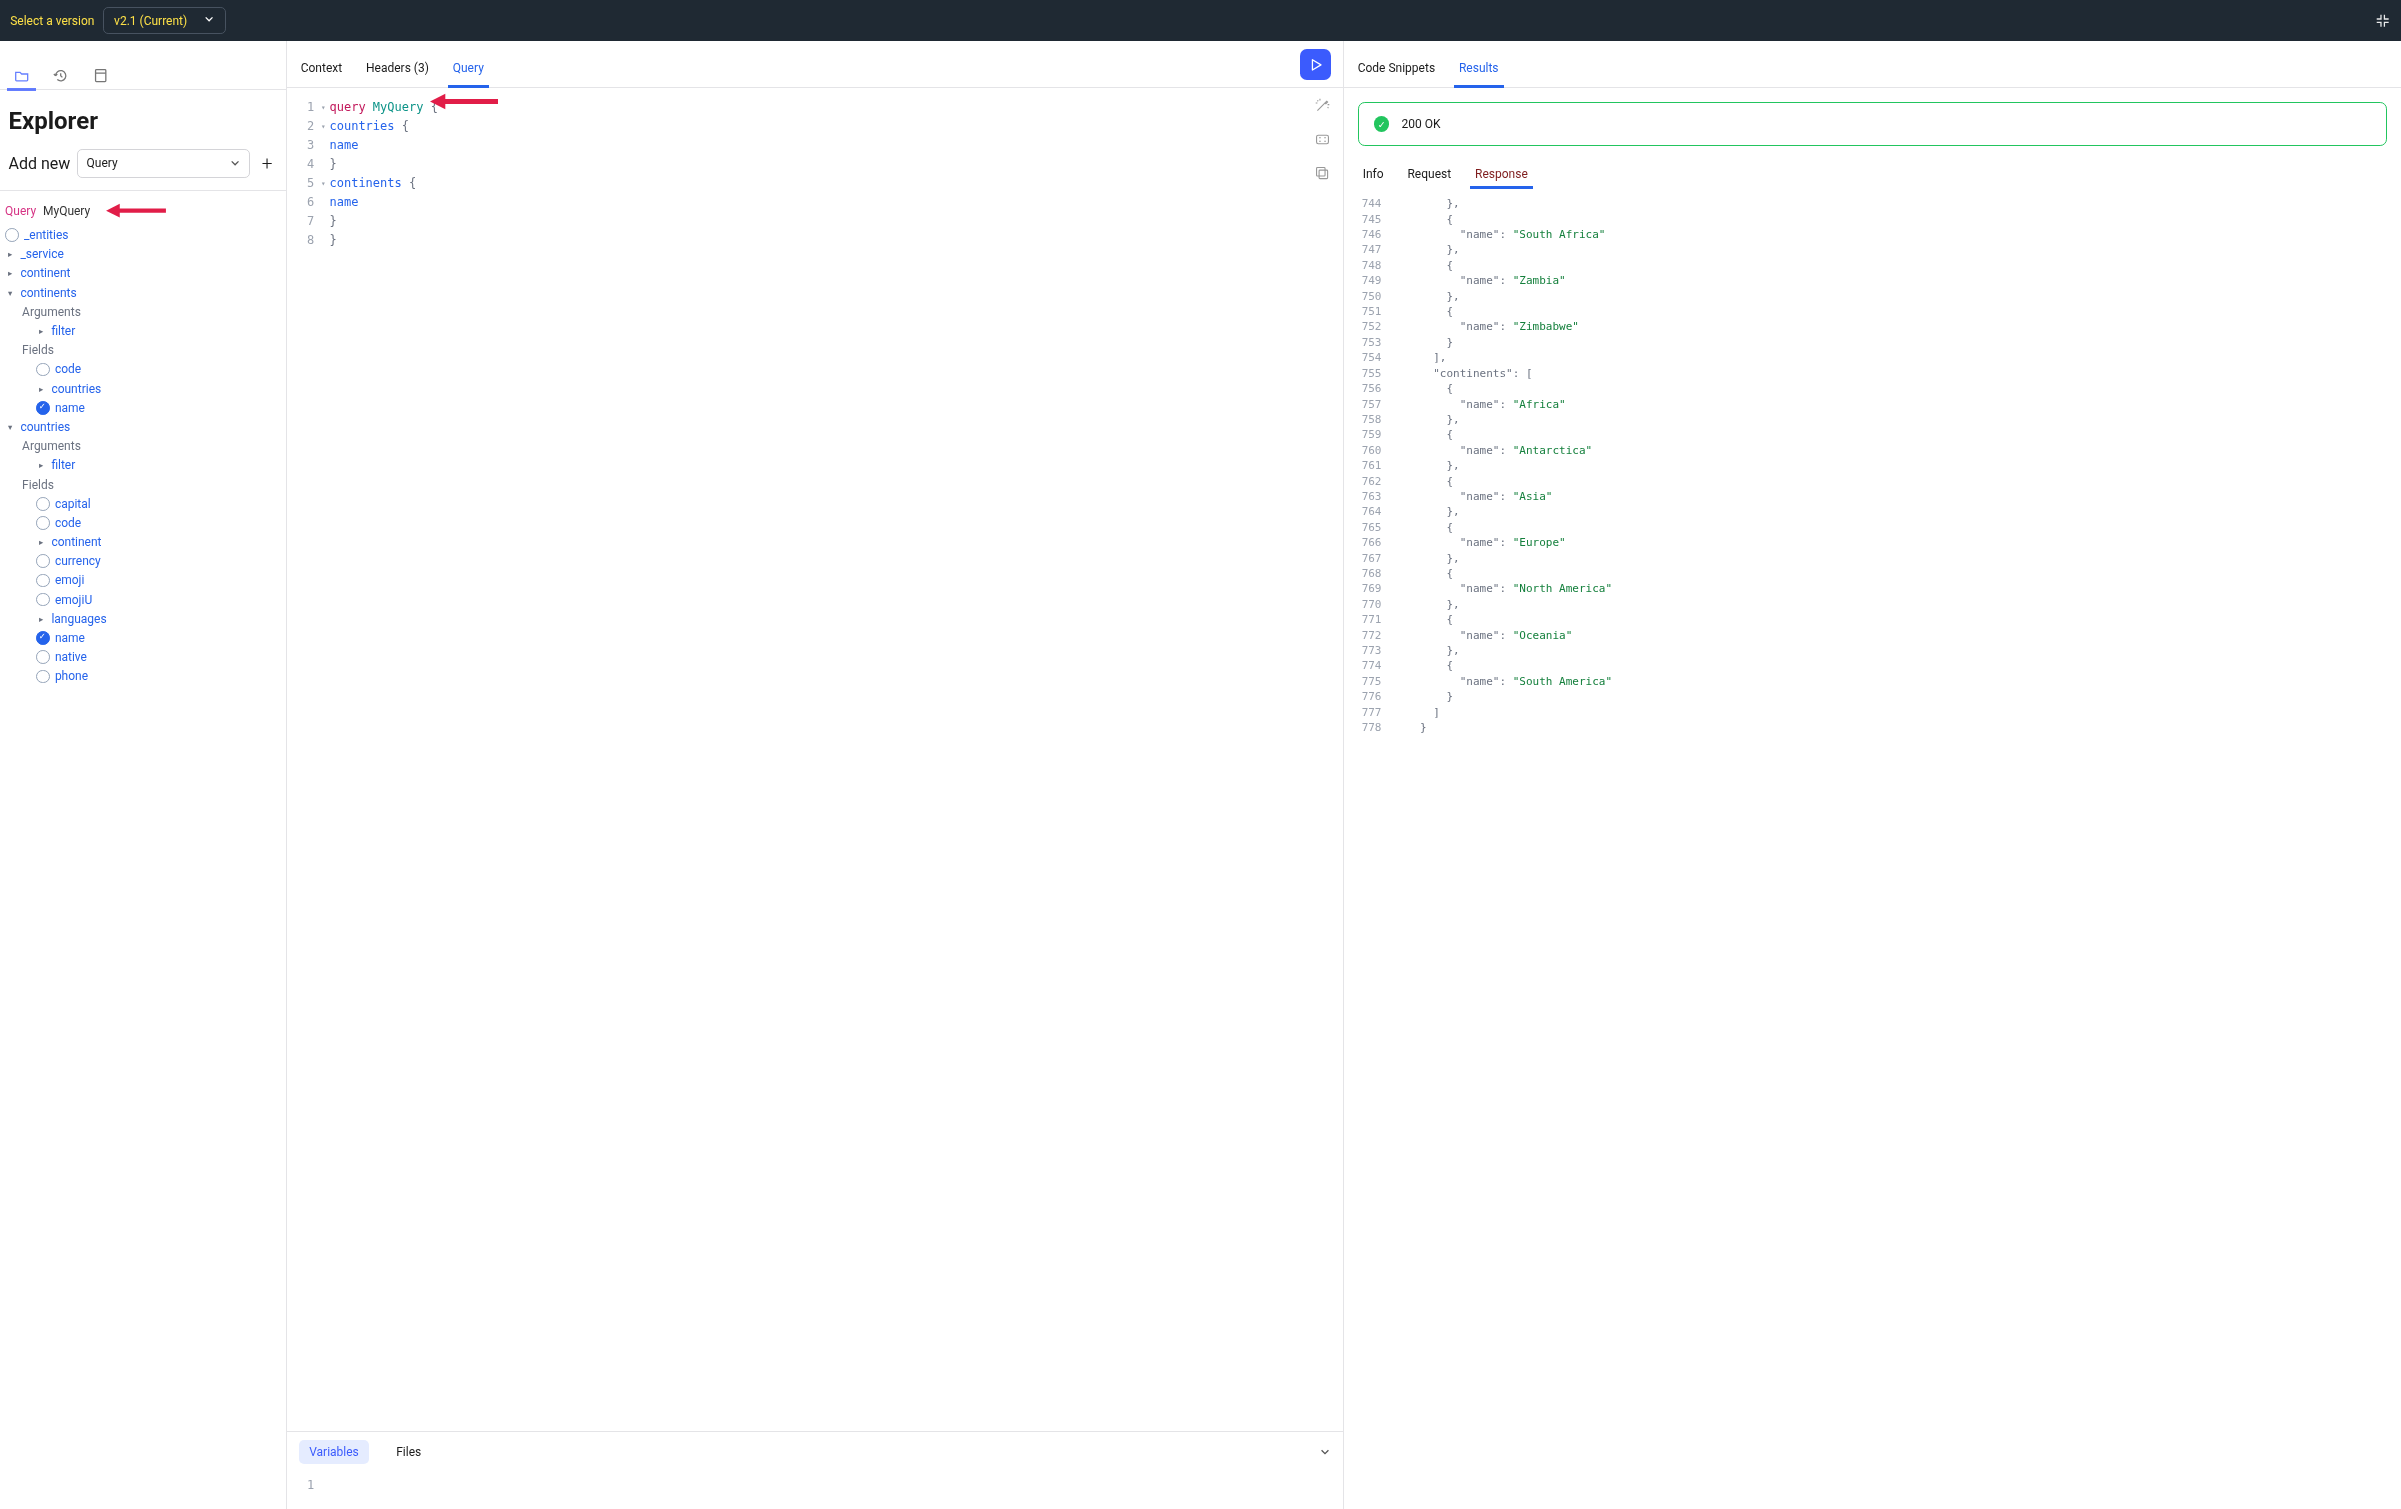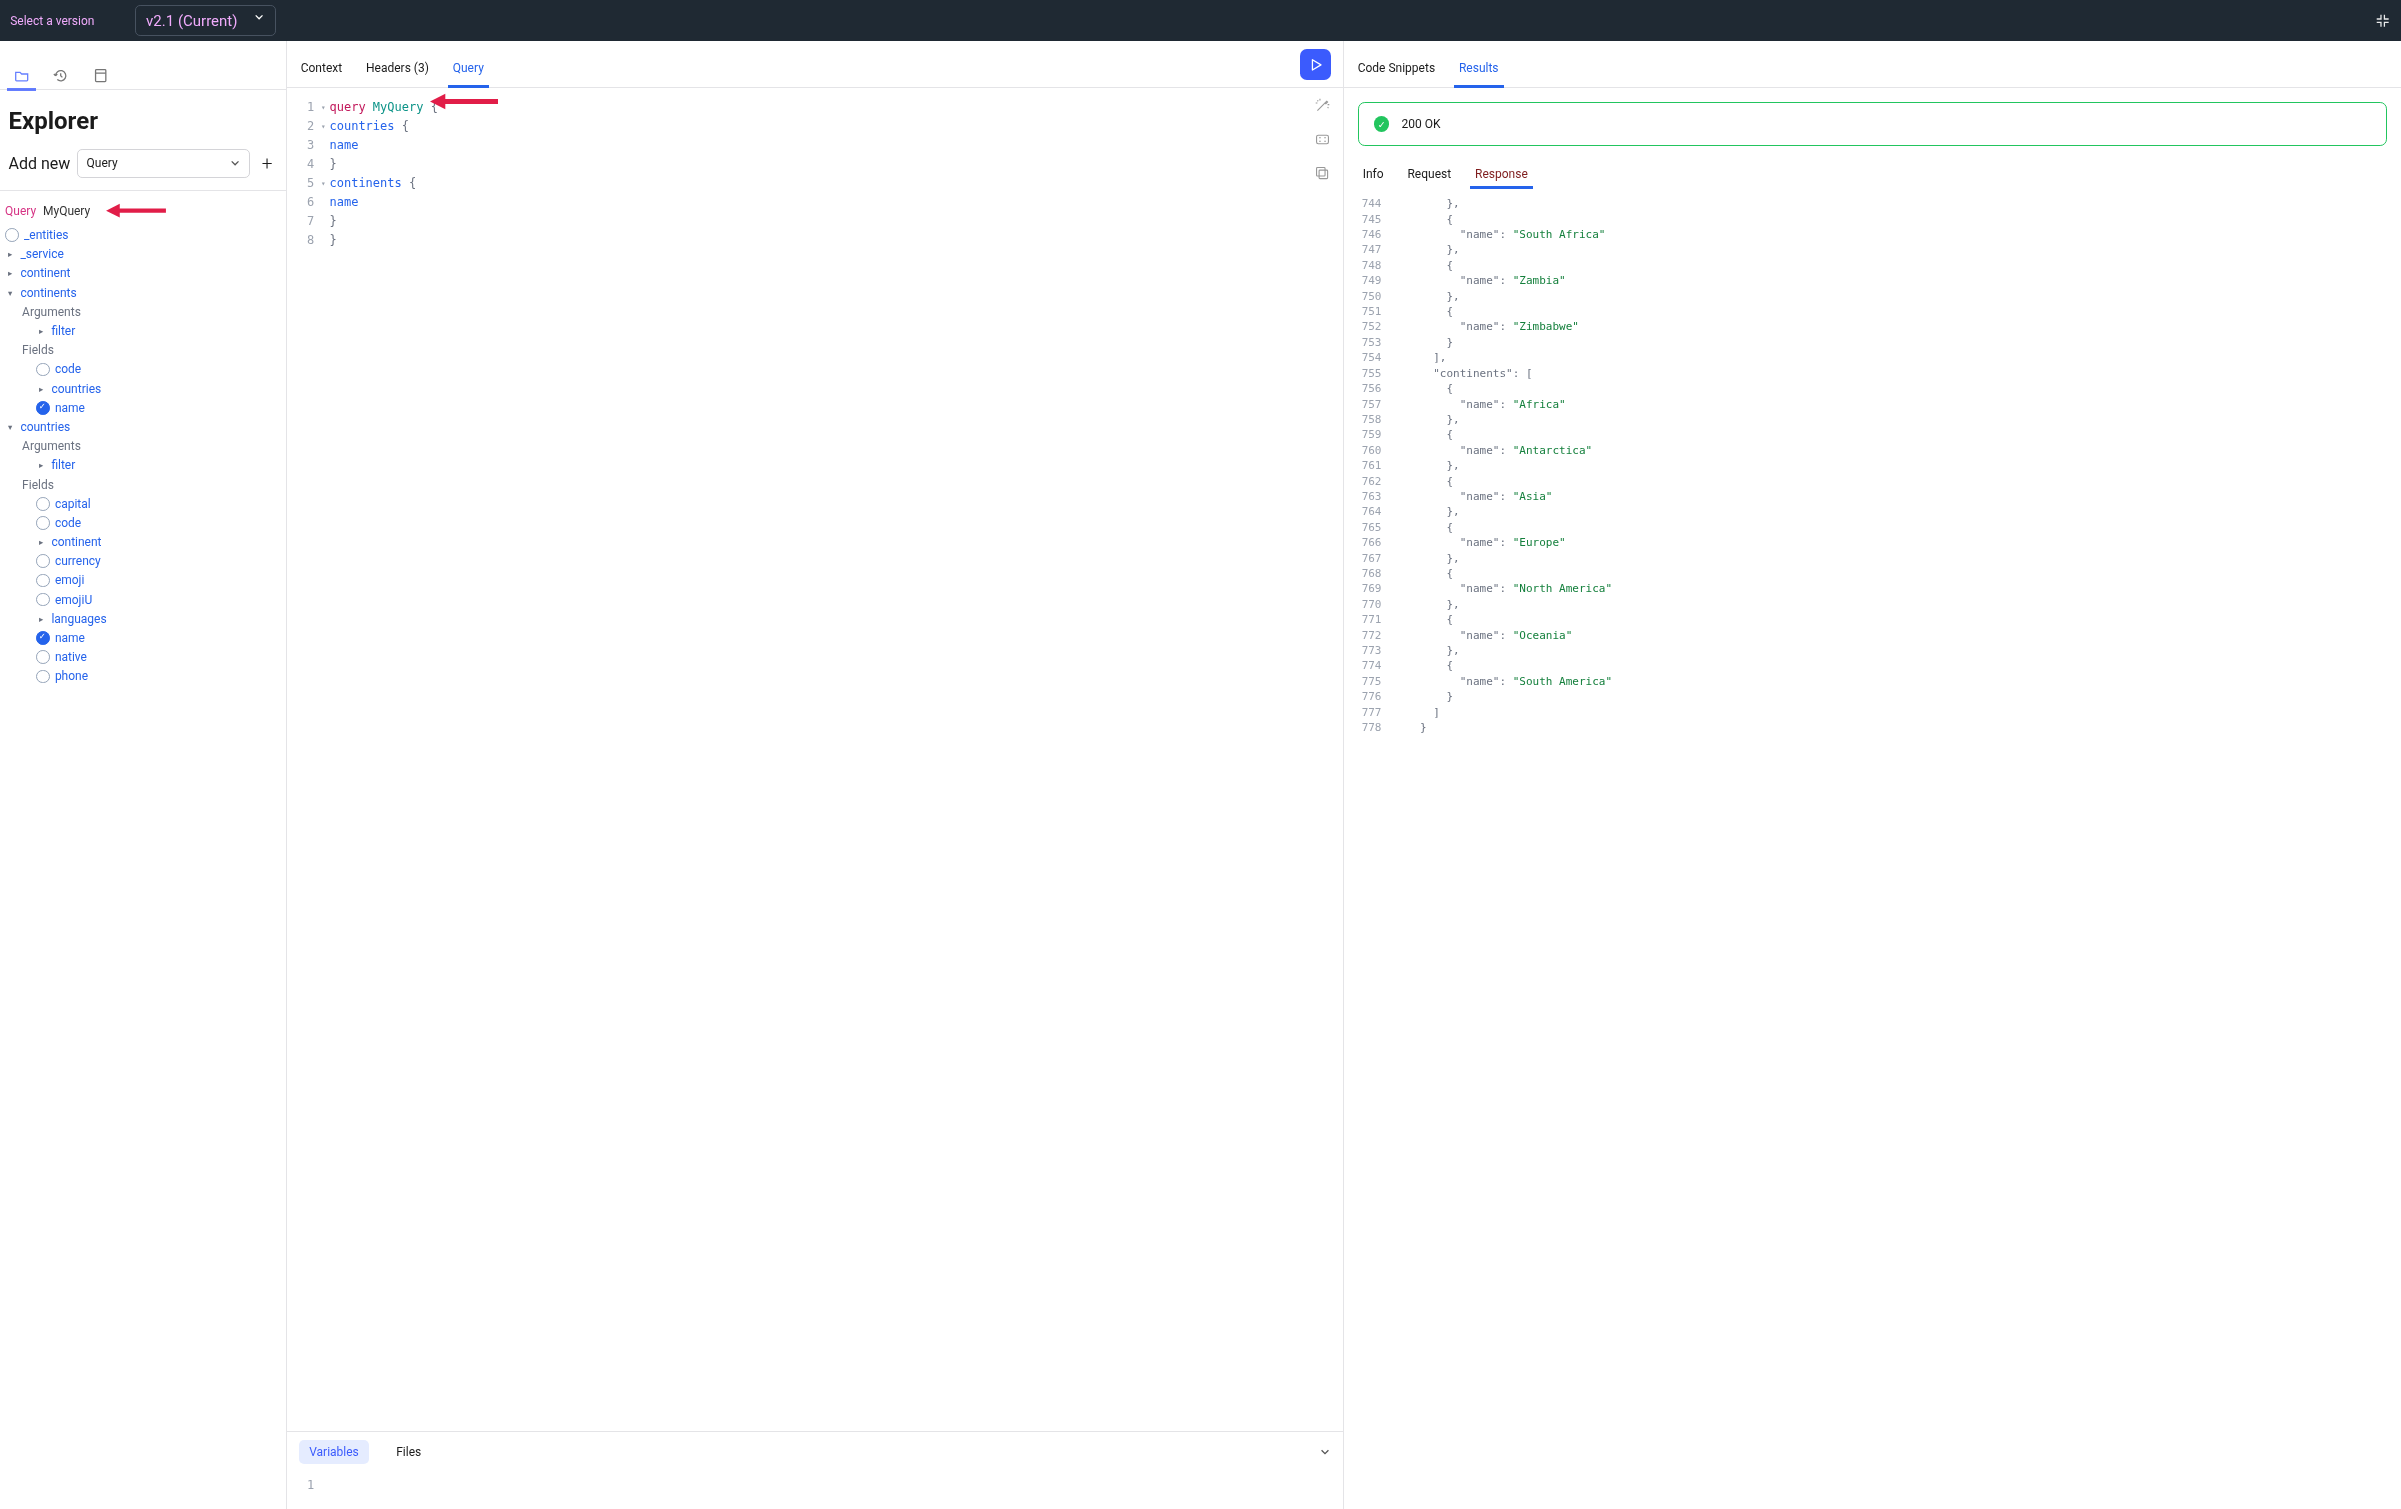--- a/index.html
+++ b/index.html
@@ -1,20 +1,20 @@
 <!DOCTYPE html>
 <html style="font-size:13.7px"><head>
 <meta charset="utf-8">
 <style>
   * { box-sizing: border-box; margin: 0; padding: 0; }
   body { font-family: -apple-system, BlinkMacSystemFont, "Segoe UI", Roboto, sans-serif; font-size: 12px; color: #1b1b1b; background: #fff; }
-  .top-bar { background: #1f2933; color: #f0abfc; height: 41px; display: flex; align-items: center; padding: 0 10.2px; justify-content: space-between; }
+  .top-bar { background: #1f2933; color: #fde047; height: 41px; display: flex; align-items: center; padding: 0 10.2px; justify-content: space-between; }
   .top-left { display: flex; align-items: center; gap: 8.5px; }
   .version-label { font-size: 12px; }
-  .version-select { display: inline-flex; gap: 17px; border: 0.9px solid #475260; border-radius: 5.1px; padding: 5.1px 10.2px; font-size: 15px; cursor: pointer; margin-left: 32px; }
+  .version-select { display: inline-flex; gap: 17px; border: 0.9px solid #475260; border-radius: 5.1px; padding: 5.1px 10.2px; font-size: 12px; cursor: pointer; }
   .collapse-icon { cursor: pointer; opacity: .9; }
   .main { display: grid; grid-template-columns: 287px 1fr 1fr; height: calc(100vh - 41px); }
   .panel { border-right: 0.9px solid #e4e4e7; display: flex; flex-direction: column; min-width: 0; }
   .panel:last-child { border-right: none; }
 
   
   .left-tools { height: 48px; display: flex; align-items: flex-end; gap: 20.5px; padding: 0 12px; }
   .tool-btn { width: 19px; height: 19px; display: inline-flex; align-items: center; justify-content: center; cursor: pointer; opacity: .8; position: relative; padding-bottom: 8.5px; }
   .tool-btn.active::after { content: ""; position: absolute; bottom: -1.7px; left: -5.1px; right: -5.1px; height: 2.6px; background: #3f5fff; }
   .explorer-title { font-size: 24px; font-weight: 700; padding: 17px 8.5px 13.7px; }

